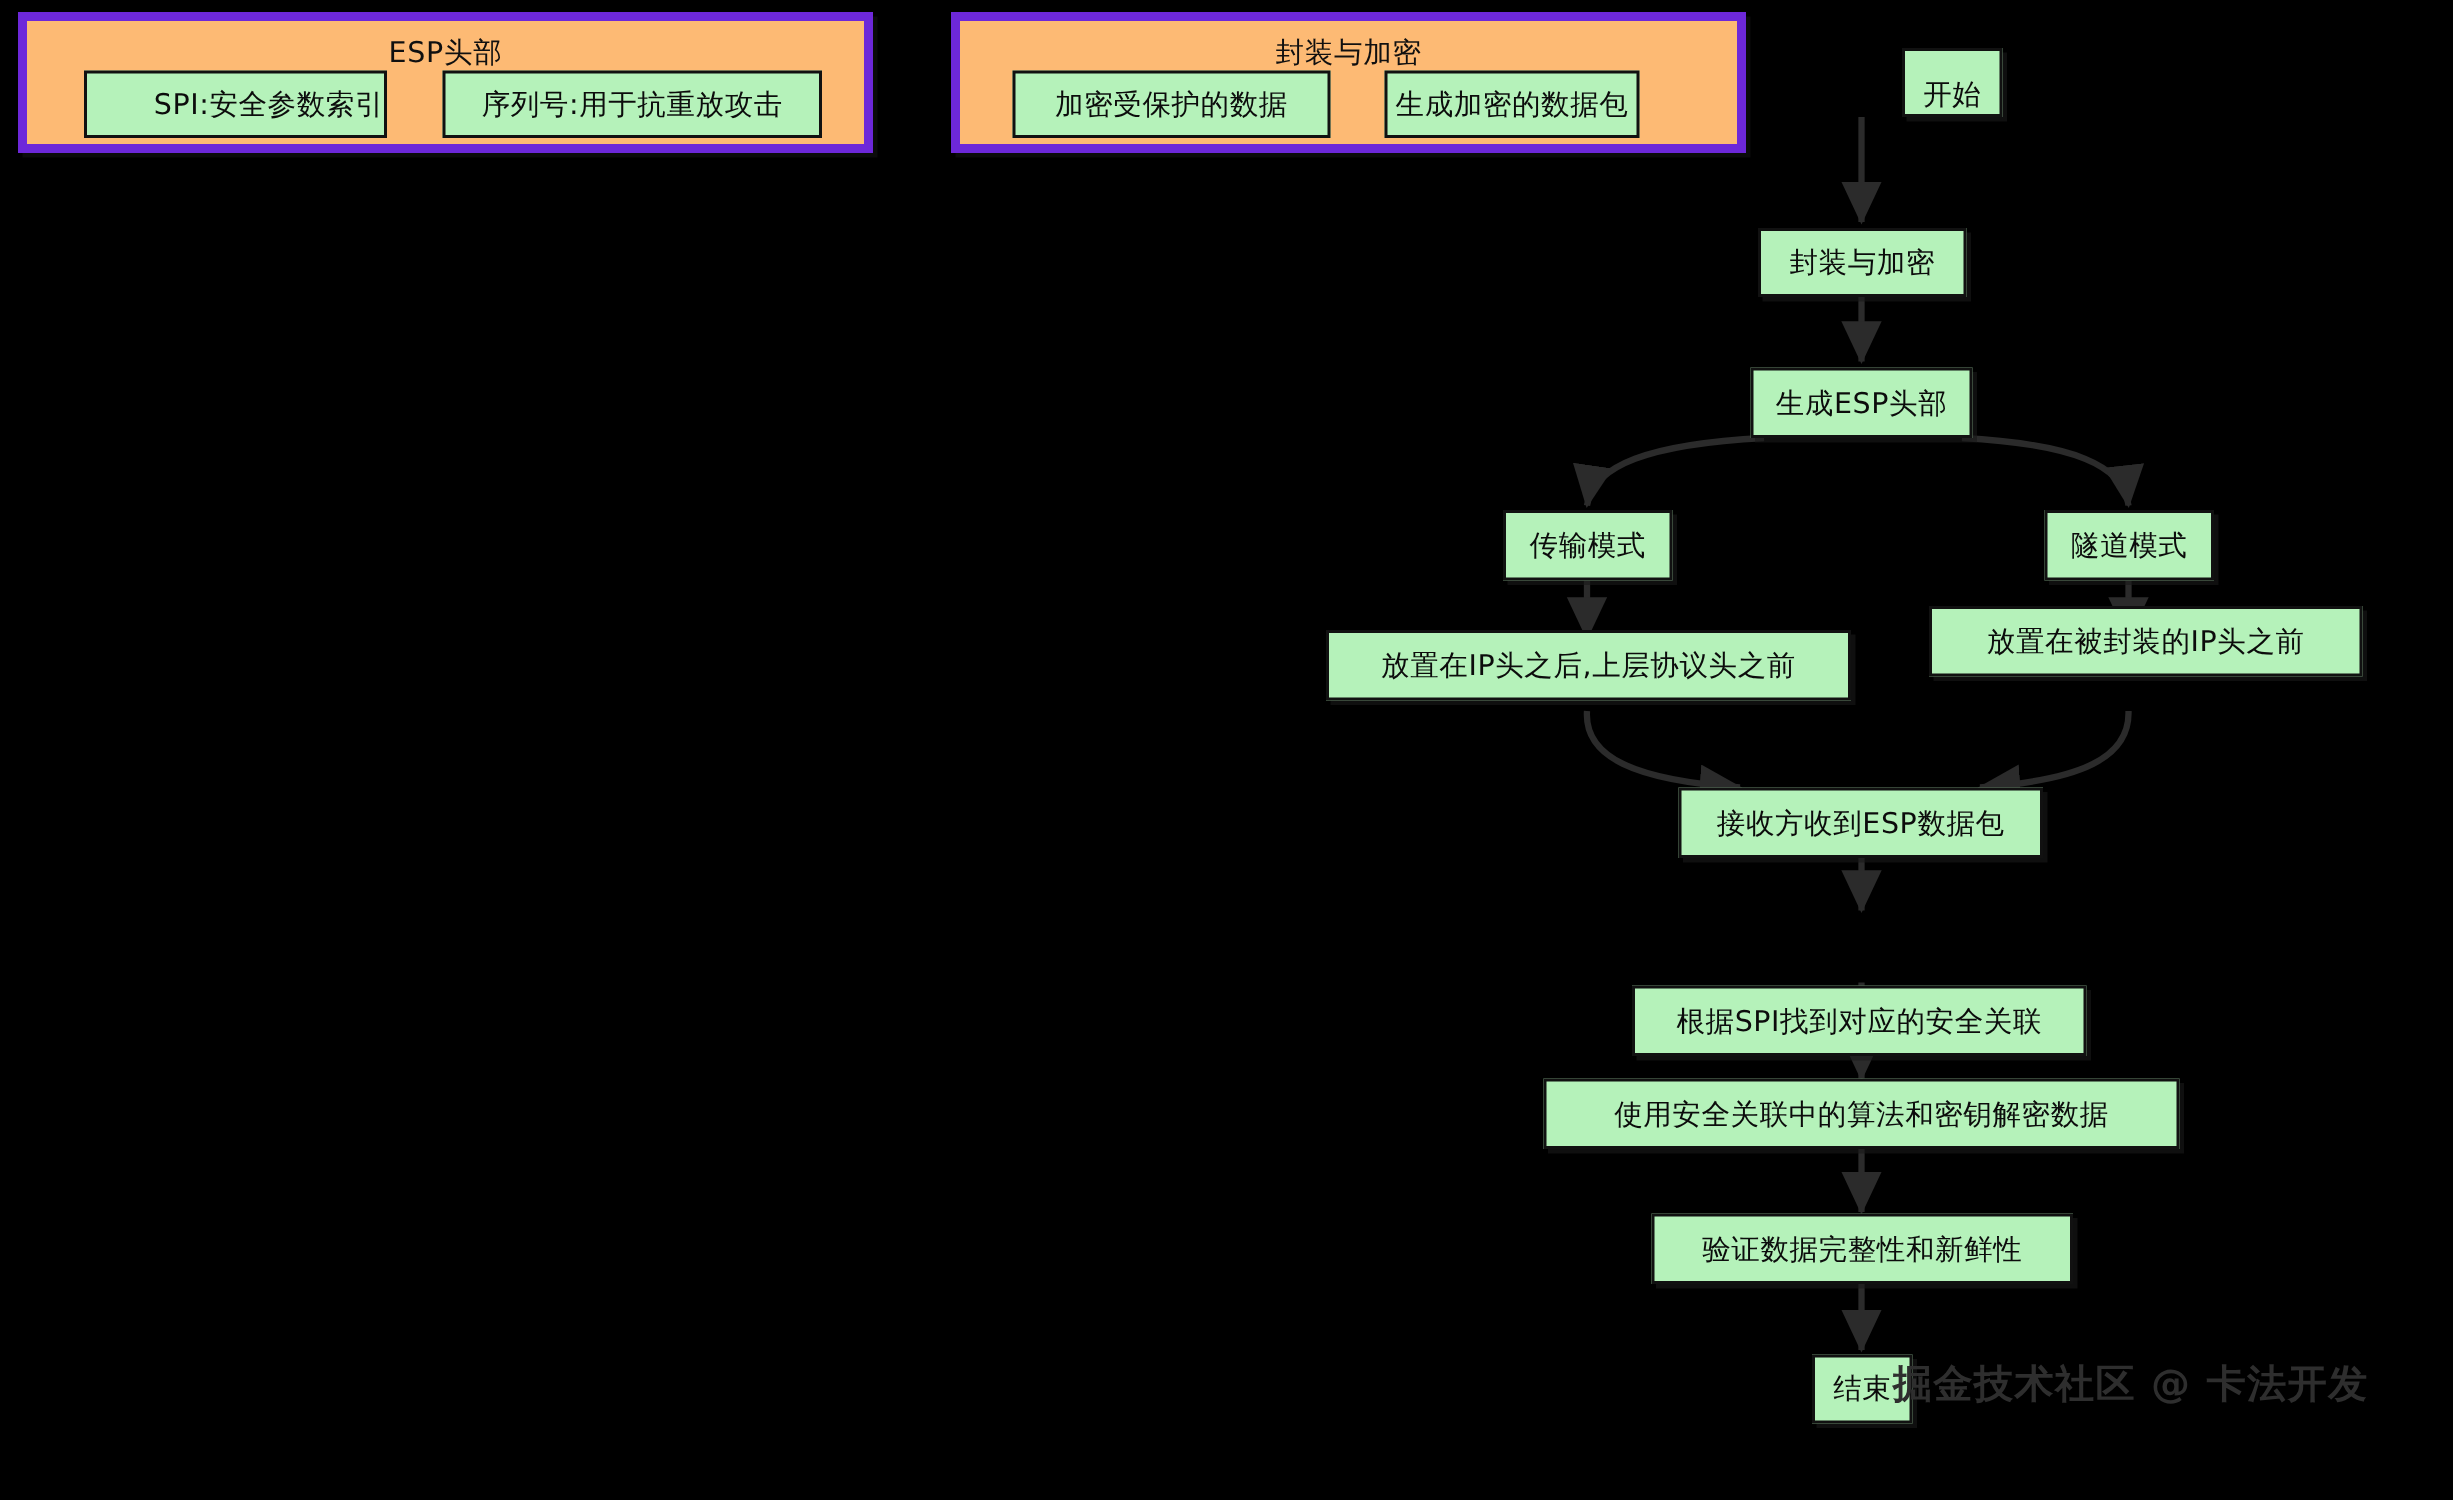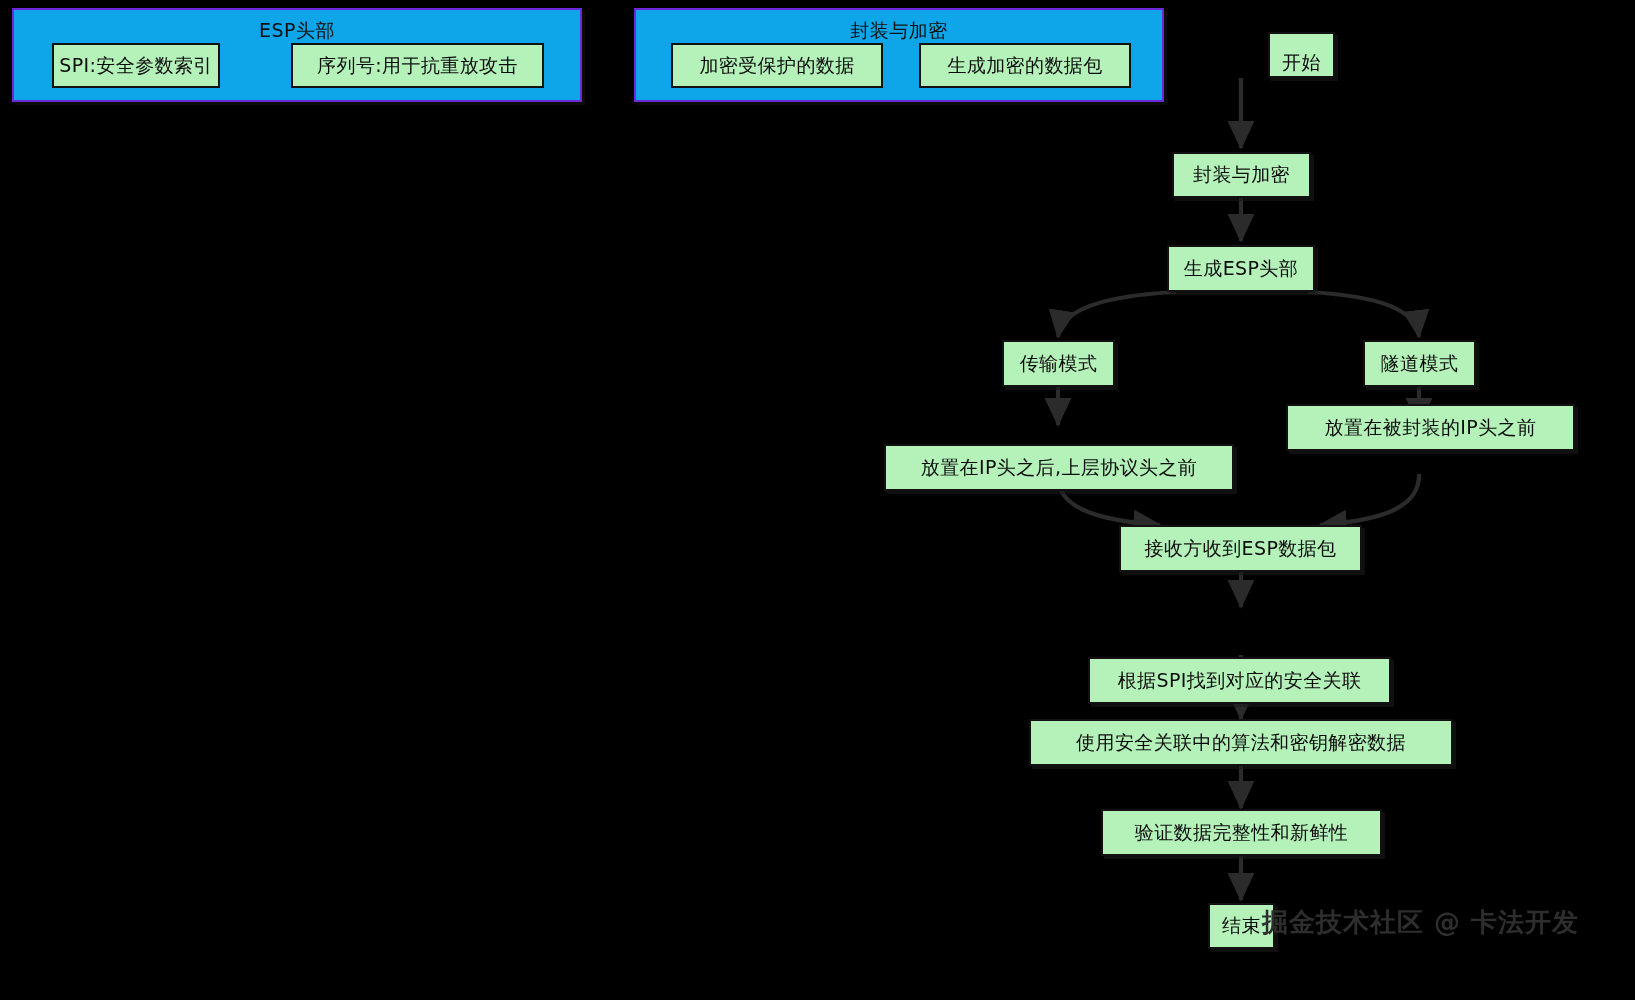--- a/index.html
+++ b/index.html
@@ -20,22 +20,22 @@
     left: 0;
     top: 0;
     width: 1635px;
     height: 1000px;
     pointer-events: none;
   }
 
   
   .subgraph {
     position: absolute;
-    background: #0ea5e9;
-    border: 2px solid #6d28d9;
+    background: #fdba74;
+    border: 6px solid #6d28d9;
     box-sizing: border-box;
     box-shadow: 3px 3px 0 rgba(20,20,20,0.55);
   }
   .subgraph-title {
     position: absolute;
     left: 0;
     right: 0;
     top: 8px;
     text-align: center;
     font-size: 19px;
@@ -108,34 +108,34 @@
       <path d="M1241,655 L1241,719"></path>
 
       <path d="M1241,765 L1241,808"></path>
 
       <path d="M1241,855 L1241,900"></path>
     </g>
   </svg>
 
   <div class="subgraph" style="left:12px; top:8px; width:570px; height:94px;">
     <div class="subgraph-title">ESP头部</div>
-    <div class="node inner" style="left:38px; top:33px; width:168px; height:45px; position:absolute;">
+    <div class="node inner" style="left:38px; top:33px; width:202px; height:45px; position:absolute;justify-content:flex-end;">
       <span>SPI:安全参数索引</span>
     </div>
     <div class="node inner" style="left:277px; top:33px; width:253px; height:45px; position:absolute;">
       <span>序列号:用于抗重放攻击</span>
     </div>
   </div>
 
   <div class="subgraph" style="left:634px; top:8px; width:530px; height:94px;">
     <div class="subgraph-title">封装与加密</div>
     <div class="node inner" style="left:35px; top:33px; width:212px; height:45px; position:absolute;">
       <span>加密受保护的数据</span>
     </div>
-    <div class="node inner" style="left:283px; top:33px; width:212px; height:45px; position:absolute;">
+    <div class="node inner" style="left:283px; top:33px; width:170px; height:45px; position:absolute;">
       <span>生成加密的数据包</span>
     </div>
   </div>
 
   <div class="node" style="left:1268px; top:32px; width:67px; height:46px;align-items:flex-end;">
     <span>开始</span>
   </div>
 
   <div class="node" style="left:1172px; top:152px; width:139px; height:46px;">
     <span>封装与加密</span>
@@ -146,21 +146,21 @@
   </div>
 
   <div class="node" style="left:1002px; top:340px; width:113px; height:47px;">
     <span>传输模式</span>
   </div>
 
   <div class="node" style="left:1363px; top:340px; width:113px; height:47px;align-items:center;">
     <span>隧道模式</span>
   </div>
 
-  <div class="node" style="left:884px; top:444px; width:350px; height:47px;">
+  <div class="node" style="left:884px; top:420px; width:350px; height:47px;">
     <span>放置在IP头之后,上层协议头之前</span>
   </div>
 
   <div class="node" style="left:1286px; top:404px; width:289px; height:47px;">
     <span>放置在被封装的IP头之前</span>
   </div>
 
   <div class="node" style="left:1119px; top:525px; width:243px; height:47px;">
     <span>接收方收到ESP数据包</span>
   </div>

